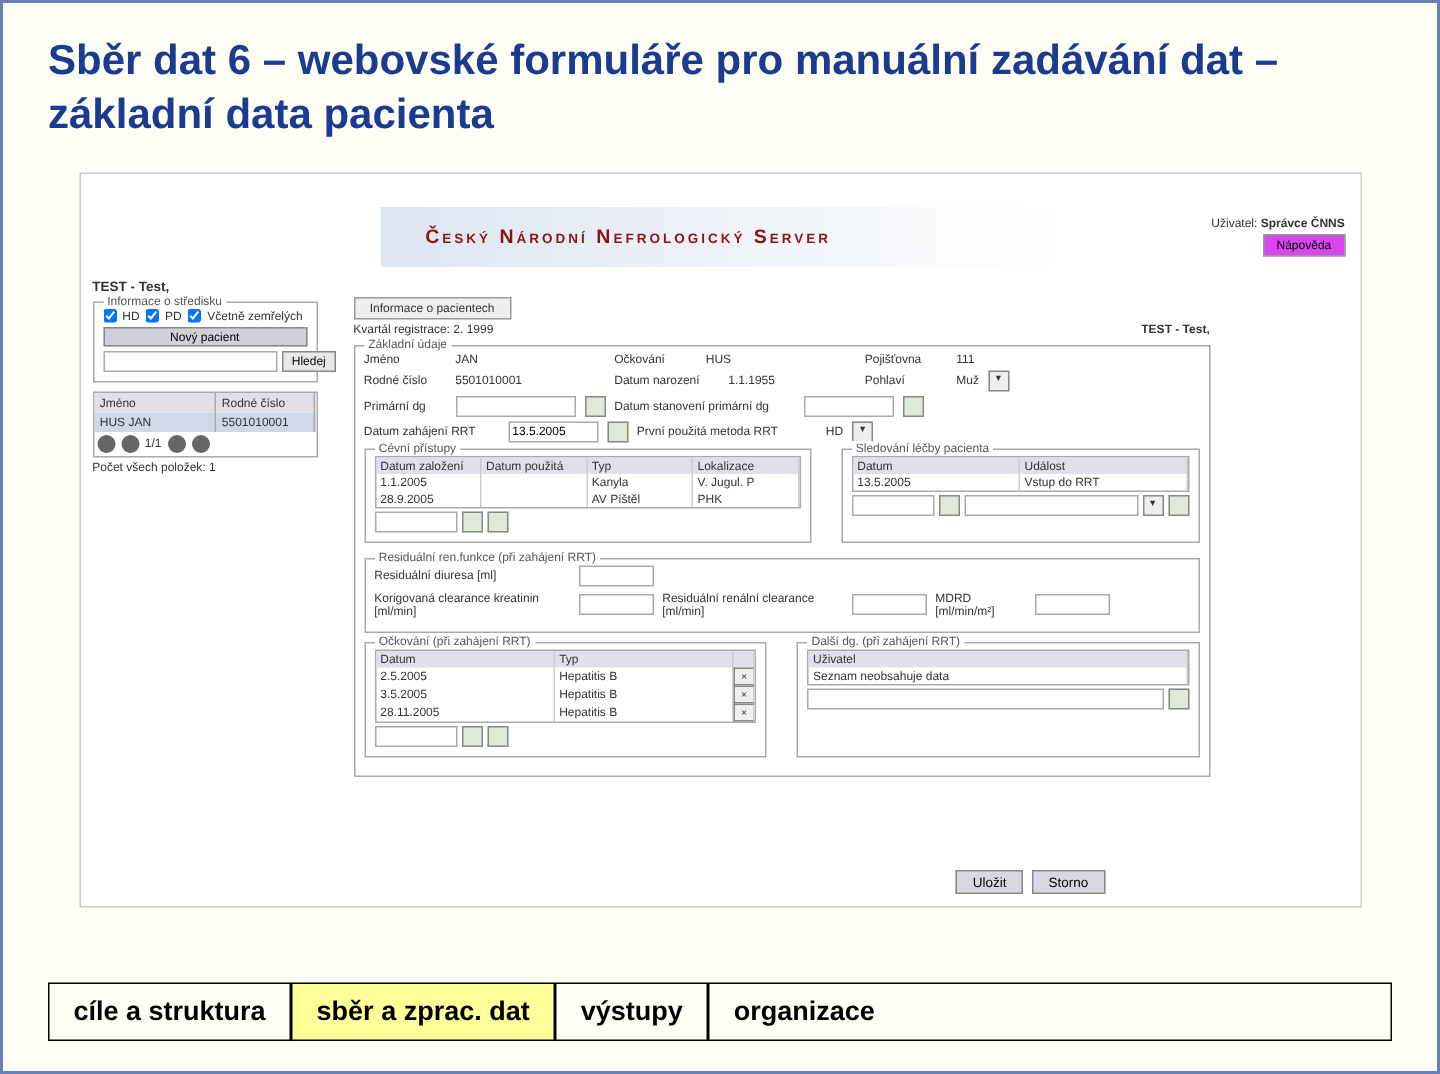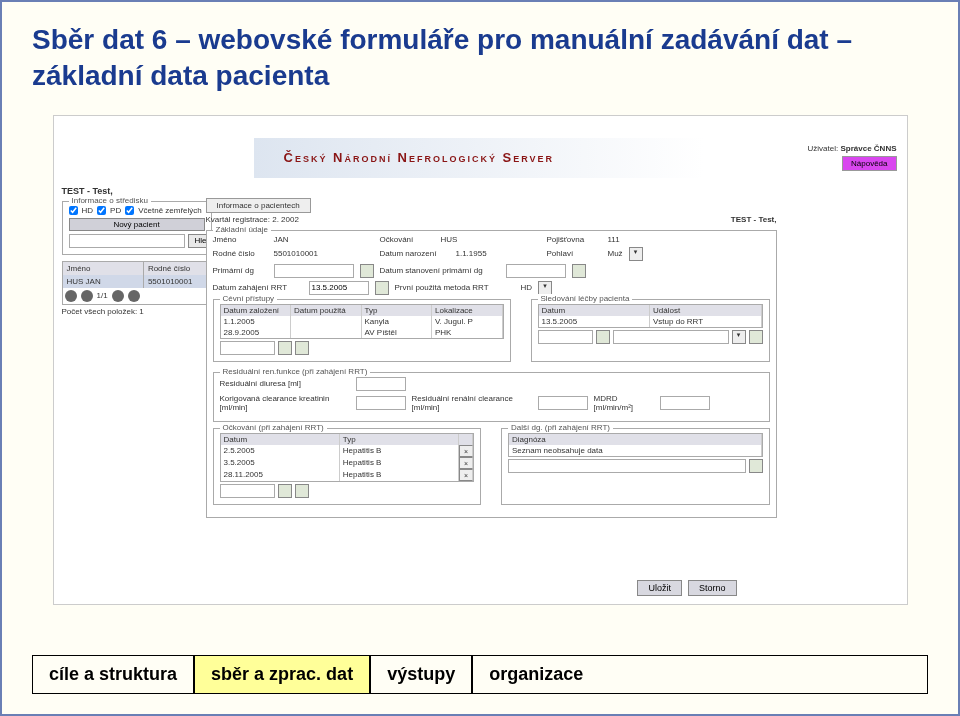--- a/index.html
+++ b/index.html
@@ -18,21 +18,21 @@
   .chk-row { font-size: 8px; display: flex; gap: 4px; align-items: center; }
   input[type=checkbox] { width: 9px; height: 9px; }
   .btn { background: #e8e8e8; border: 1px solid #888; padding: 1px 6px; font-size: 8px; cursor: pointer; }
   .grid { border: 1px solid #aaa; font-size: 8px; background: #fff; }
   .grid-header { background: #e0e0e8; display: flex; }
   .grid-header div { padding: 2px 4px; border-right: 1px solid #aaa; }
   .grid-row { display: flex; background: #d0d8e8; }
   .grid-row div { padding: 2px 4px; border-right: 1px solid #aaa; }
   .pager { display: flex; align-items: center; gap: 4px; font-size: 8px; padding: 2px; }
   .circle-btn { width: 12px; height: 12px; border-radius: 50%; background: #666; }
-  .main-panel { position: absolute; left: 152px; top: 82px; width: 571px; }
+  .main-panel { position: absolute; left: 182px; top: 82px; width: 571px; }
   .tabs { display: flex; gap: 40px; }
   .tab { background: #eee; border: 1px solid #999; padding: 2px 10px; font-size: 8px; position: relative; }
   .tab.active { background: #fff; }
   .red-circle { position: absolute; border: 3px solid #c0392b; border-radius: 50%; width: 100px; height: 28px; top: -8px; left: -12px; pointer-events: none; }
   .subtab-row { display: flex; gap: 10px; margin-top: 4px; }
   .subtab { background: #eee; border: 1px solid #999; padding: 2px 10px; font-size: 8px; }
   .quarter-line { font-size: 8px; margin-top: 2px; display: flex; justify-content: space-between; }
   .main-fieldset { margin-top: 6px; }
   .form-row { display: flex; gap: 6px; margin-bottom: 3px; align-items: center; }
   .lbl { font-size: 8px; min-width: 55px; }
@@ -105,21 +105,21 @@
         </div>
       </div>
       <div style="font-size:8px;margin-top:2px"><span>Počet všech položek:</span> <span>1</span></div>
     </div>
 
     <div class="main-panel">
       <div class="tabs">
         <div class="tab">Informace o pacientech</div>
       </div>
       <div class="quarter-line">
-        <span>Kvartál registrace: 2. 2002</span>
+        <span>Kvartál registrace: 2. 1999</span>
         <b>TEST - Test,</b>
       </div>
 
       <div class="fieldset main-fieldset">
         <div class="fieldset-legend">Základní údaje</div>
         <div class="form-row">
           <span class="lbl">Jméno</span>
           <span style="width:100px">JAN</span>
           <span class="lbl">Očkování</span>
           <span style="width:100px">HUS</span>
@@ -247,21 +247,21 @@
             <div style="display:flex;gap:3px;margin-top:2px">
               <input class="inp" style="width: 55px;">
                 <span class="icon-sq"></span>
               <span class="icon-sq"></span>
             </div>
           </div>
           <div class="fieldset" style="flex:1">
             <div class="fieldset-legend">Další dg. (při zahájení RRT)</div>
             <div class="mini-grid">
               <div class="mini-grid-h">
-                  <div>Diagnóza</div>
+                  <div>Uživatel</div>
                 </div>
               <div class="mini-grid-r">
                   <div>Seznam neobsahuje data</div>
                 </div>
             </div>
             <div style="display:flex;gap:3px;margin-top:2px">
               <input class="inp" style="flex: 1 1 0%;">
               <span class="icon-sq"></span>
             </div>
           </div>

